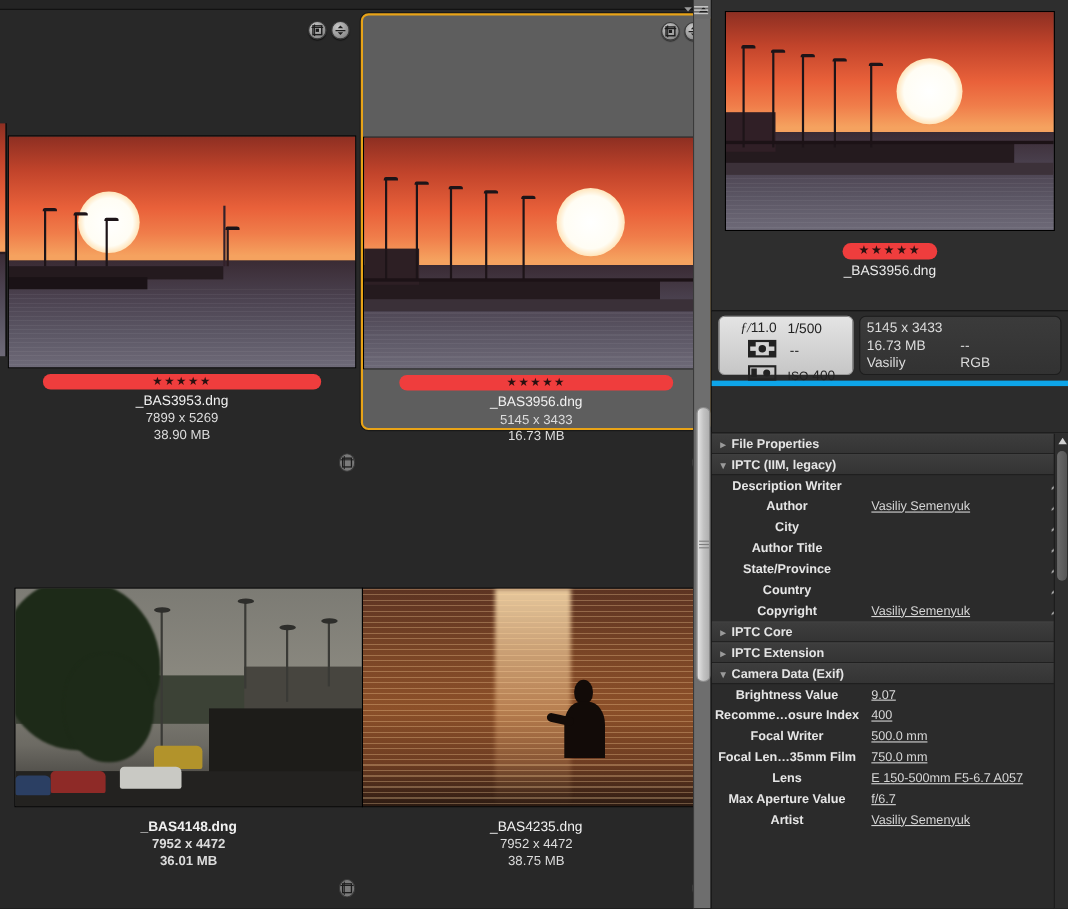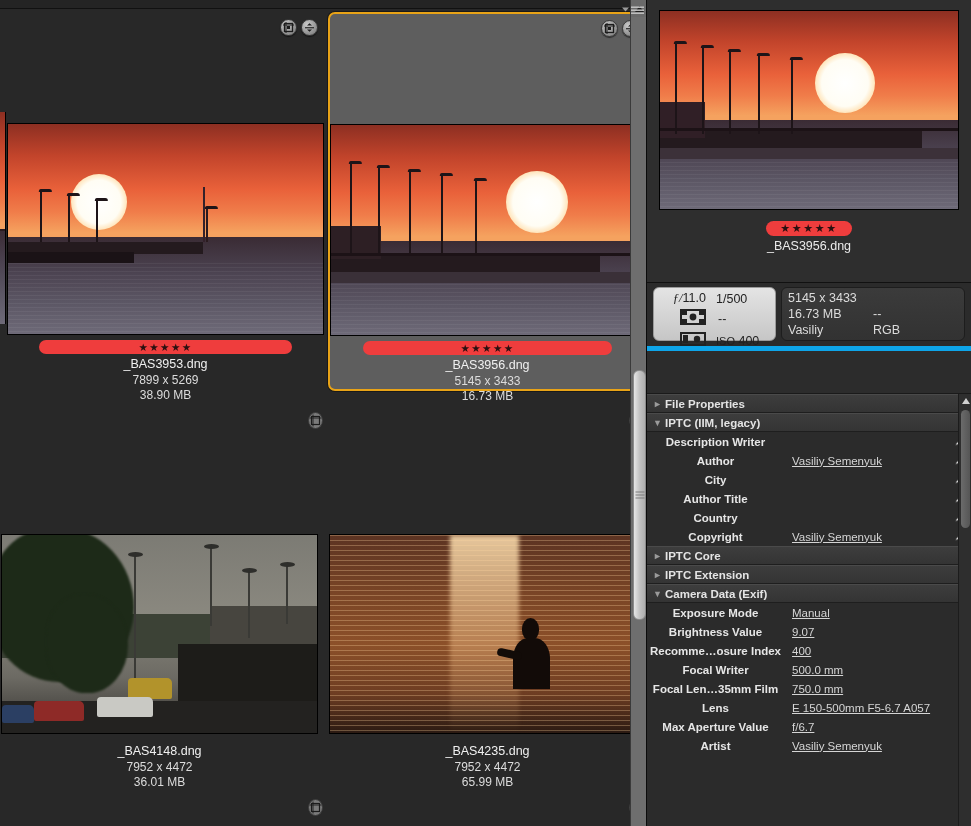--- a/index.html
+++ b/index.html
@@ -408,21 +408,21 @@
         </svg>
       </div>
       <div class="stack-ico" style="left:629px;top:403px;">
         <svg width="15" height="17" viewBox="0 0 15 17">
           <ellipse cx="7.5" cy="8.5" rx="7" ry="8" fill="#7a7a7a" stroke="#3a3a3a"></ellipse>
           <rect x="3.5" y="4.5" width="8" height="8" fill="none" stroke="#1c1c1c" stroke-width="1.2"></rect>
           <path d="M1.5 6h12M5 2.5v12" stroke="#1c1c1c" stroke-width=".9"></path>
         </svg>
       </div>
 
-      <div class="cell" style="left:0;top:512px;width:319px;height:290px;">
+      <div class="cell" style="left:12px;top:512px;width:319px;height:290px;font-weight:bold;">
         <div class="cell-img-wrap" style="top:12px;height:200px;">
           <div class="cell-img">
             <div class="urban">
               <div class="forest" style="top:40%;height:22%;"></div>
               <div class="bldg" style="left:66%;top:36%;width:34%;height:30%;"></div>
               <div class="dark" style="left:56%;top:55%;width:44%;height:45%;"></div>
               <div class="dark" style="left:0;top:84%;width:100%;height:16%;background:#232220;"></div>
               <div class="treeblob" style="left:-4%;top:-4%;width:46%;height:78%;"></div>
               <div class="treeblob" style="left:14%;top:30%;width:26%;height:50%;"></div>
               <div class="lamp" style="left:42%;top:10%;height:62%;"></div>
@@ -451,21 +451,21 @@
               <div class="glitter"></div>
               <div class="head" style="left:61%;top:42%;width:5.5%;height:11%;"></div>
               <div class="person" style="left:58%;top:52%;width:12%;height:26%;"></div>
               <div class="arm" style="left:53%;top:58%;width:8%;height:4%;transform:rotate(12deg);"></div>
             </div>
           </div>
         </div>
         <div class="meta-under" style="top:222px;">
           <span class="fname">_BAS4235.dng</span><br>
           <span class="dim">7952 x 4472</span><br>
-          <span class="size">65.99 MB</span>
+          <span class="size">38.75 MB</span>
         </div>
       </div>
 
       <div class="stack-ico" style="left:308px;top:790px;">
         <svg width="15" height="17" viewBox="0 0 15 17">
           <ellipse cx="7.5" cy="8.5" rx="7" ry="8" fill="#7a7a7a" stroke="#3a3a3a"></ellipse>
           <rect x="3.5" y="4.5" width="8" height="8" fill="none" stroke="#1c1c1c" stroke-width="1.2"></rect>
           <path d="M1.5 6h12M5 2.5v12" stroke="#1c1c1c" stroke-width=".9"></path>
         </svg>
       </div>
@@ -616,20 +616,29 @@
       <div class="mrow">
         <span class="mlabel">Author Title</span>
         <span class="mval"></span>
         <span class="pencil">
           <svg width="13" height="13" viewBox="0 0 13 13">
               <path d="M10.5 1.2l1.3 1.3-7 7-2 .7.7-2z" fill="#d2d2d2" stroke="#555" stroke-width=".6"></path>
             </svg>
         </span>
       </div>
       <div class="mrow">
+        <span class="mlabel">State/Province</span>
+        <span class="mval"></span>
+        <span class="pencil">
+          <svg width="13" height="13" viewBox="0 0 13 13">
+              <path d="M10.5 1.2l1.3 1.3-7 7-2 .7.7-2z" fill="#d2d2d2" stroke="#555" stroke-width=".6"></path>
+            </svg>
+        </span>
+      </div>
+      <div class="mrow">
         <span class="mlabel">Country</span>
         <span class="mval"></span>
         <span class="pencil">
           <svg width="13" height="13" viewBox="0 0 13 13">
               <path d="M10.5 1.2l1.3 1.3-7 7-2 .7.7-2z" fill="#d2d2d2" stroke="#555" stroke-width=".6"></path>
             </svg>
         </span>
       </div>
       <div class="mrow">
         <span class="mlabel">Copyright</span>
@@ -649,24 +658,20 @@
       <div class="sec-head">
         <span class="tri">►</span>
         <span>IPTC Extension</span>
       </div>
 
       <div class="sec-head">
         <span class="tri">▼</span>
         <span>Camera Data (Exif)</span>
       </div>
       <div class="mrow">
-        <span class="mlabel">Exposure Mode</span>
-        <span class="mval">Manual</span>
-      </div>
-      <div class="mrow">
         <span class="mlabel">Brightness Value</span>
         <span class="mval">9.07</span>
       </div>
       <div class="mrow">
         <span class="mlabel">Recomme…osure Index</span>
         <span class="mval">400</span>
       </div>
       <div class="mrow">
         <span class="mlabel">Focal Writer</span>
         <span class="mval">500.0 mm</span>

